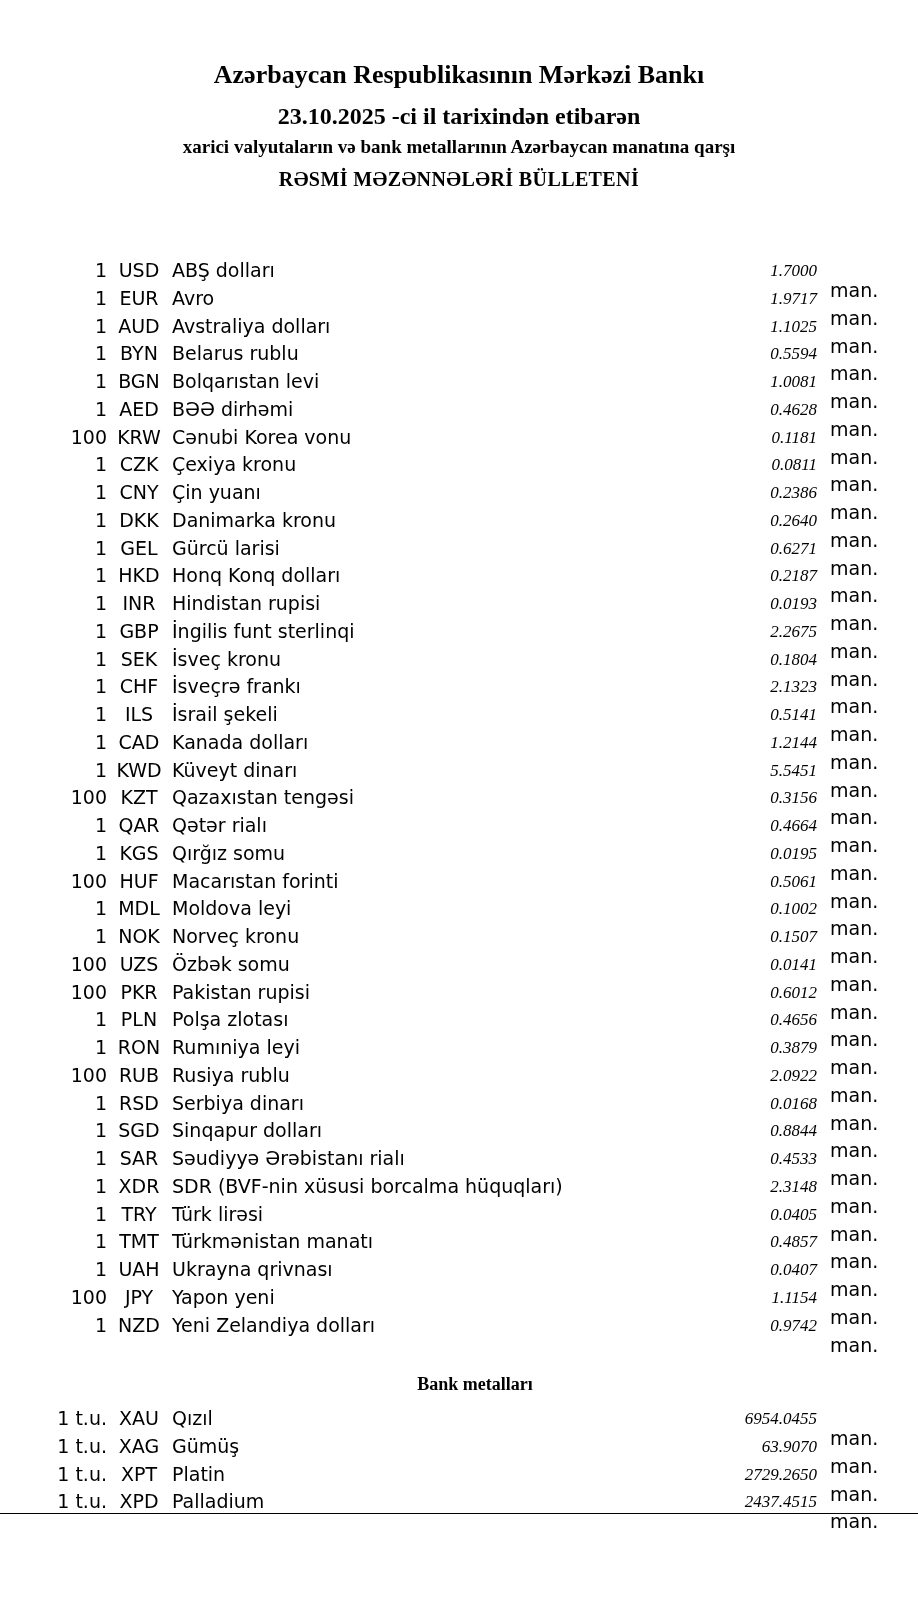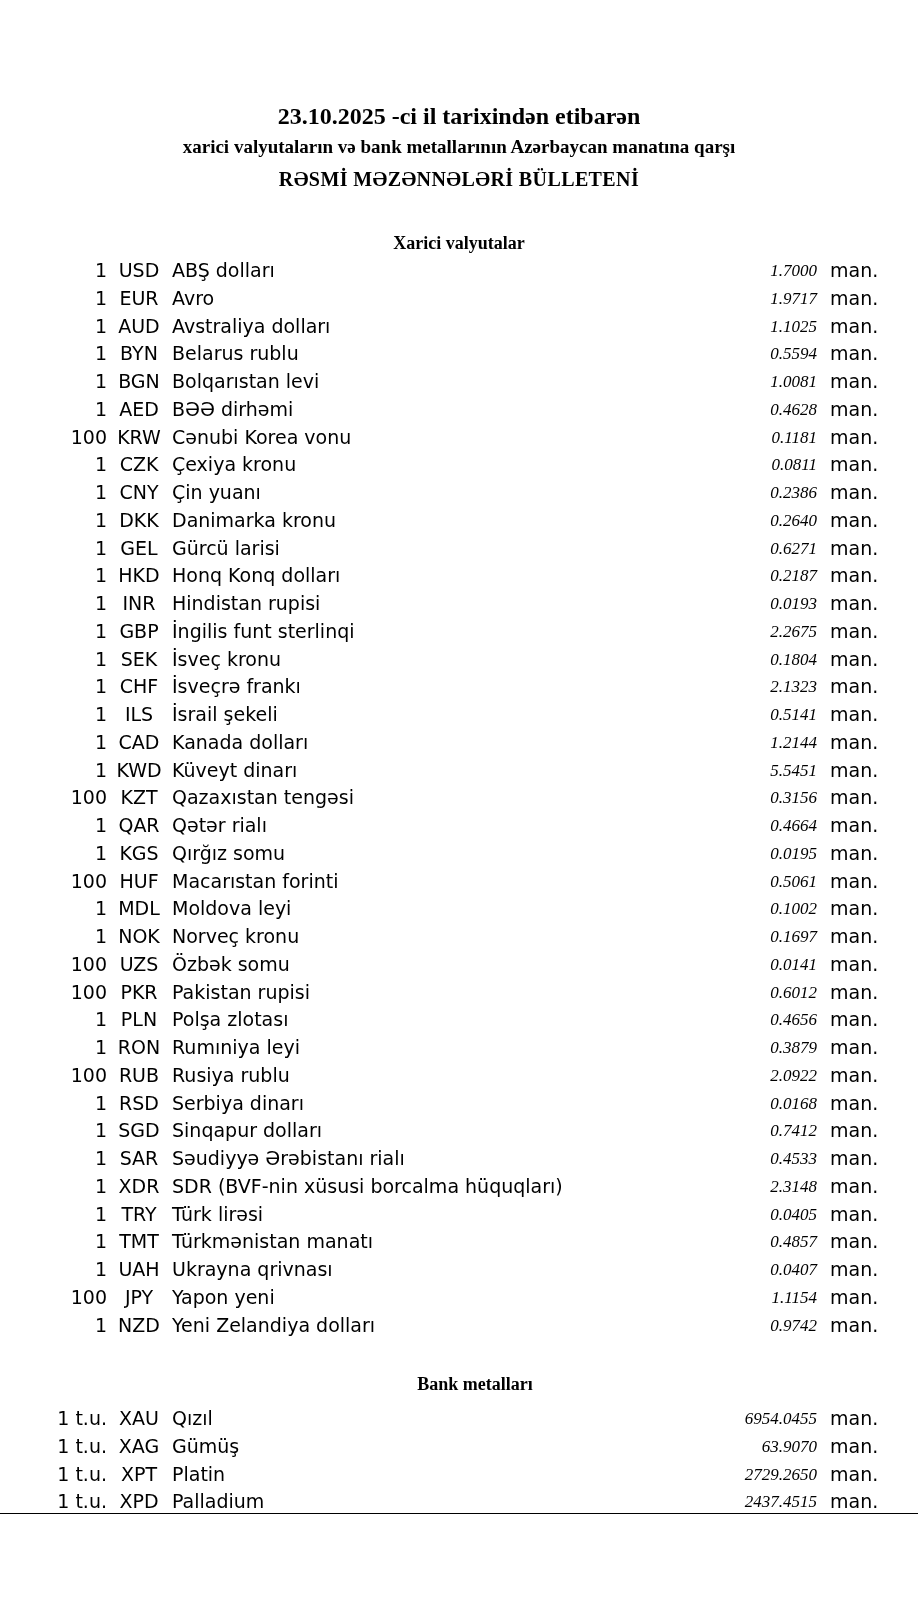--- a/index.html
+++ b/index.html
@@ -26,43 +26,43 @@
   .row { position:relative; height:27.76px; line-height:27.76px; font-size:19px; }
   .row span { position:absolute; top:0; white-space:nowrap; }
   .qty  { left:0;   width:107px; text-align:right; }
   .code { left:110px; width:58px; text-align:center; }
   .name { left:172px; }
   .rate {
     left:617px; width:200px; text-align:right;
     font-family:"Liberation Serif", serif;
     font-style:italic; font-weight:normal; font-size:17px;
   }
-  .man  { left:830px; }
+  .man  { left:830px;margin-top:20px; }
 
   .rule {
     position:absolute; top:1513px; left:0; right:0;
     border-top:1px solid #000; height:0;
   }
   .footer {
     position:absolute; top:1542px; left:0; right:0;
     text-align:center;
     font-family:"Liberation Serif", serif;
     font-style:italic; font-size:16.5px;
     color:#000;
   }
 </style>
 </head>
 <body>
 
 <div class="page">
+  <div class="centered hdr title">Azərbaycan Respublikasının Mərkəzi Bankı</div>
   <div class="centered hdr date-line">23.10.2025 -ci il tarixindən etibarən</div>
   <div class="centered hdr bulletin">RƏSMİ MƏZƏNNƏLƏRİ BÜLLETENİ</div>
   <div class="centered hdr subtitle">xarici valyutaların və bank metallarının Azərbaycan manatına qarşı</div>
 
-  <div class="centered section-heading currencies-heading">Xarici valyutalar</div>
   <div class="table" id="currency-table">
   <div class="row">
     <span class="qty">1</span>
     <span class="code">USD</span>
     <span class="name">ABŞ dolları</span>
     <span class="rate">1.7000</span>
     <span class="man">man.</span>
   </div>
 
   <div class="row">
@@ -246,21 +246,21 @@
     <span class="code">MDL</span>
     <span class="name">Moldova leyi</span>
     <span class="rate">0.1002</span>
     <span class="man">man.</span>
   </div>
 
   <div class="row">
     <span class="qty">1</span>
     <span class="code">NOK</span>
     <span class="name">Norveç kronu</span>
-    <span class="rate">0.1697</span>
+    <span class="rate">0.1507</span>
     <span class="man">man.</span>
   </div>
 
   <div class="row">
     <span class="qty">100</span>
     <span class="code">UZS</span>
     <span class="name">Özbək somu</span>
     <span class="rate">0.0141</span>
     <span class="man">man.</span>
   </div>
@@ -302,21 +302,21 @@
     <span class="code">RSD</span>
     <span class="name">Serbiya dinarı</span>
     <span class="rate">0.0168</span>
     <span class="man">man.</span>
   </div>
 
   <div class="row">
     <span class="qty">1</span>
     <span class="code">SGD</span>
     <span class="name">Sinqapur dolları</span>
-    <span class="rate">0.7412</span>
+    <span class="rate">0.8844</span>
     <span class="man">man.</span>
   </div>
 
   <div class="row">
     <span class="qty">1</span>
     <span class="code">SAR</span>
     <span class="name">Səudiyyə Ərəbistanı rialı</span>
     <span class="rate">0.4533</span>
     <span class="man">man.</span>
   </div>

